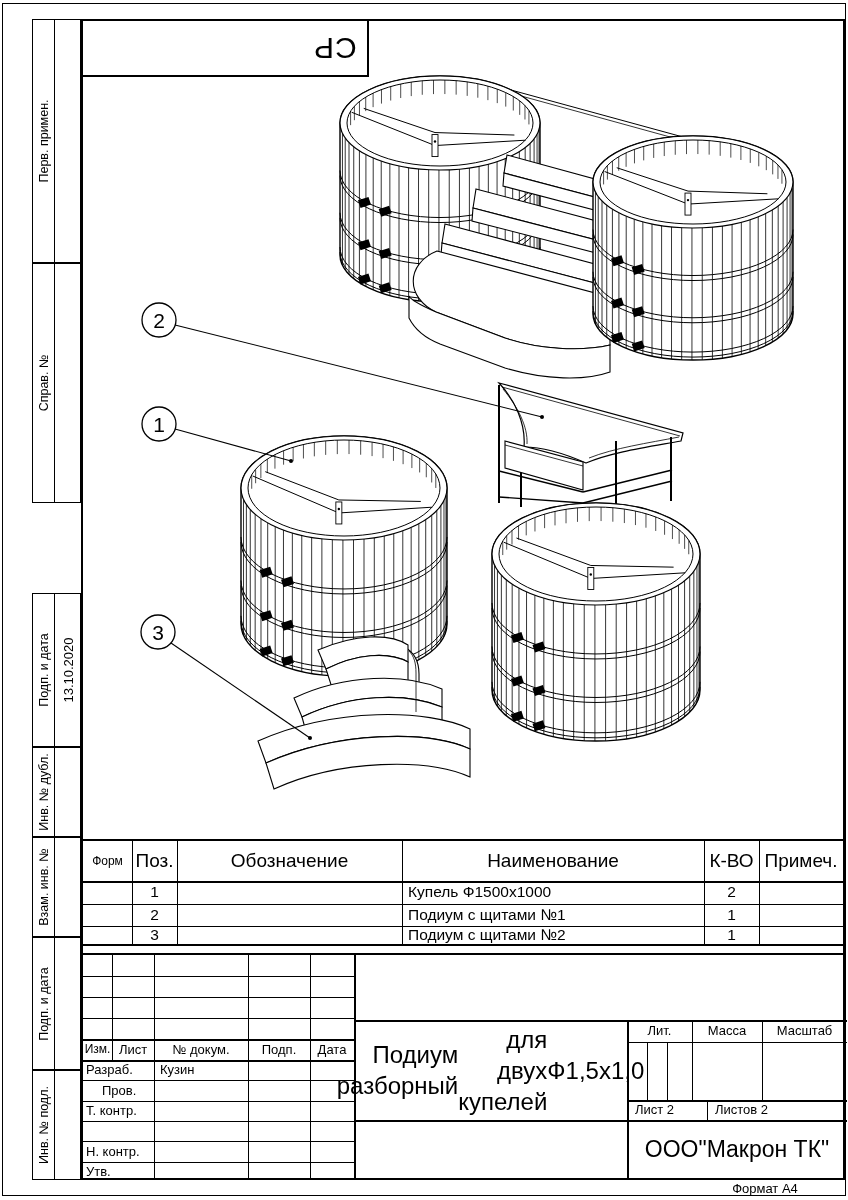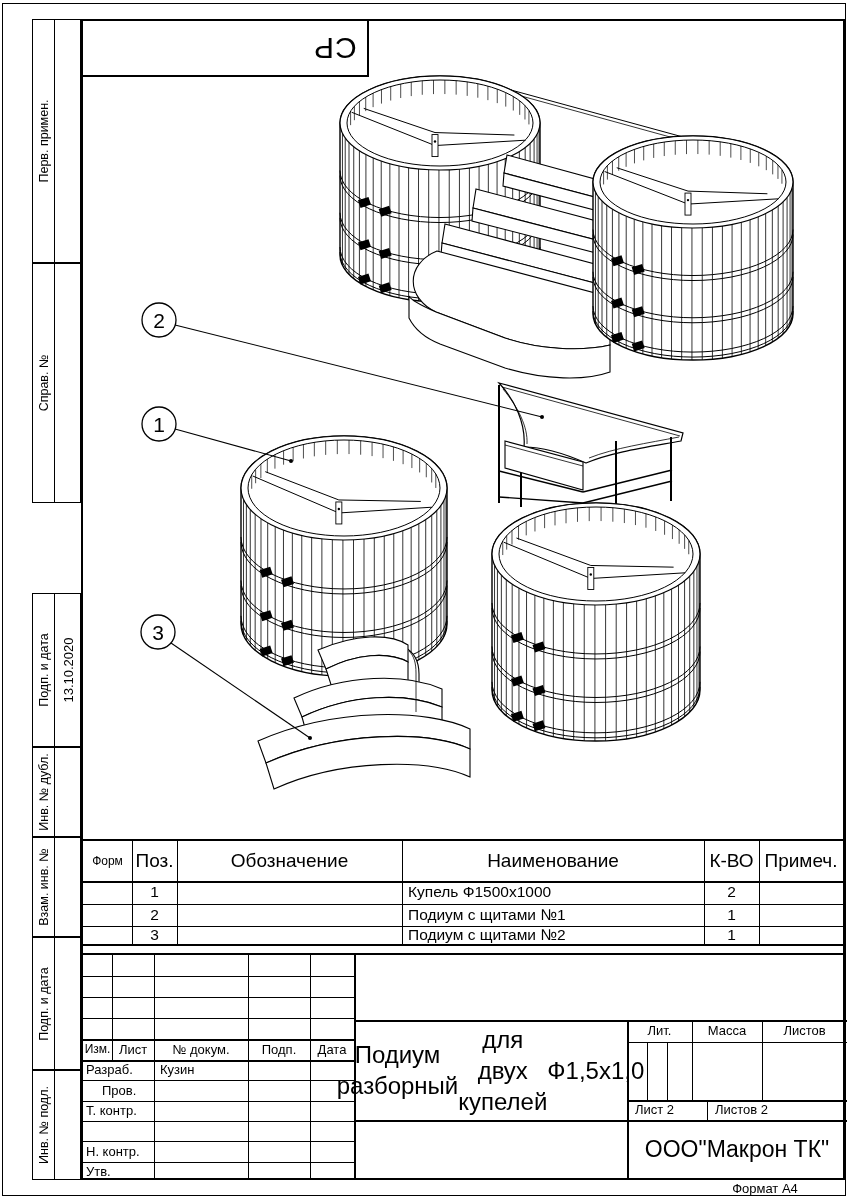--- a/index.html
+++ b/index.html
@@ -1,21 +1,21 @@
 <!DOCTYPE html>
 <html><head>
 <meta charset="utf-8">
 <style>
   html,body{margin:0;padding:0;background:#e8e8e8}
   .page{position:relative;width:848px;height:1200px;background:#fff;
         font-family:"Liberation Sans",sans-serif;color:#000;overflow:hidden;margin:0 auto}
   .ab{position:absolute;box-sizing:border-box}
   .ln{position:absolute;background:#000}
   .cell{position:absolute;display:flex;align-items:center;justify-content:center;
-        box-sizing:border-box;line-height:1.05;text-align:center}
+        box-sizing:border-box;line-height:1.05;text-align:right}
   .cell.l{justify-content:flex-start;text-align:center}
   .outer-border{left:2px;top:3px;width:844px;height:1193px;border:1px solid #000}
   .frame{left:81px;top:19px;width:764px;height:1161px;border:2px solid #000}
   .side-box{left:32px;width:49px;border:1.5px solid #000;display:flex;background:#fff}
   .side-label{width:21px;border-right:1px solid #000;position:relative}
   .side-value{flex:1;position:relative}
   .vtext{position:absolute;left:50%;top:50%;transform:translate(-50%,-50%) rotate(-90deg);
          white-space:nowrap;font-size:12.5px}
   .vtext.date{font-size:13px}
   .stamp-box{left:81px;top:19px;width:288px;height:58px;border:2px solid #000;background:#fff}
@@ -531,21 +531,21 @@
     <div class="cell l f13" style="left:3px;top:207px;width:68px;height:20px">Утв.</div>
 
     <div class="cell" style="left:271px;top:65px;width:273px;height:100px;flex-direction:row">
       <span class="title-text">Подиум разборный</span>
       <span class="title-text">для двух купелей</span>
       <span class="title-text">Ф1,5х1,0</span>
     </div>
 
     <div class="cell f13" style="left:544px;top:65px;width:65px;height:22px">Лит.</div>
     <div class="cell f13" style="left:609px;top:65px;width:70px;height:22px">Масса</div>
-    <div class="cell f13" style="left:679px;top:65px;width:85px;height:22px">Листов</div>
+    <div class="cell f13" style="left:679px;top:65px;width:85px;height:22px">Масштаб</div>
     <div class="cell l f13" style="left:552px;top:145px;width:70px;height:20px">Лист 2</div>
     <div class="cell l f13" style="left:632px;top:145px;width:130px;height:20px">Листов 2</div>
     <div class="cell company" style="left:544px;top:165px;width:220px;height:58px">ООО"Макрон ТК"</div>
   </div>
 
   <div class="cell footer-text" style="left:340px;top:1230px;width:320px;height:15px">Копировал</div>
   <div class="cell footer-text" style="left:700px;top:1181px;width:130px;height:15px">Формат А4</div>
 </div>
 
 </body></html>

